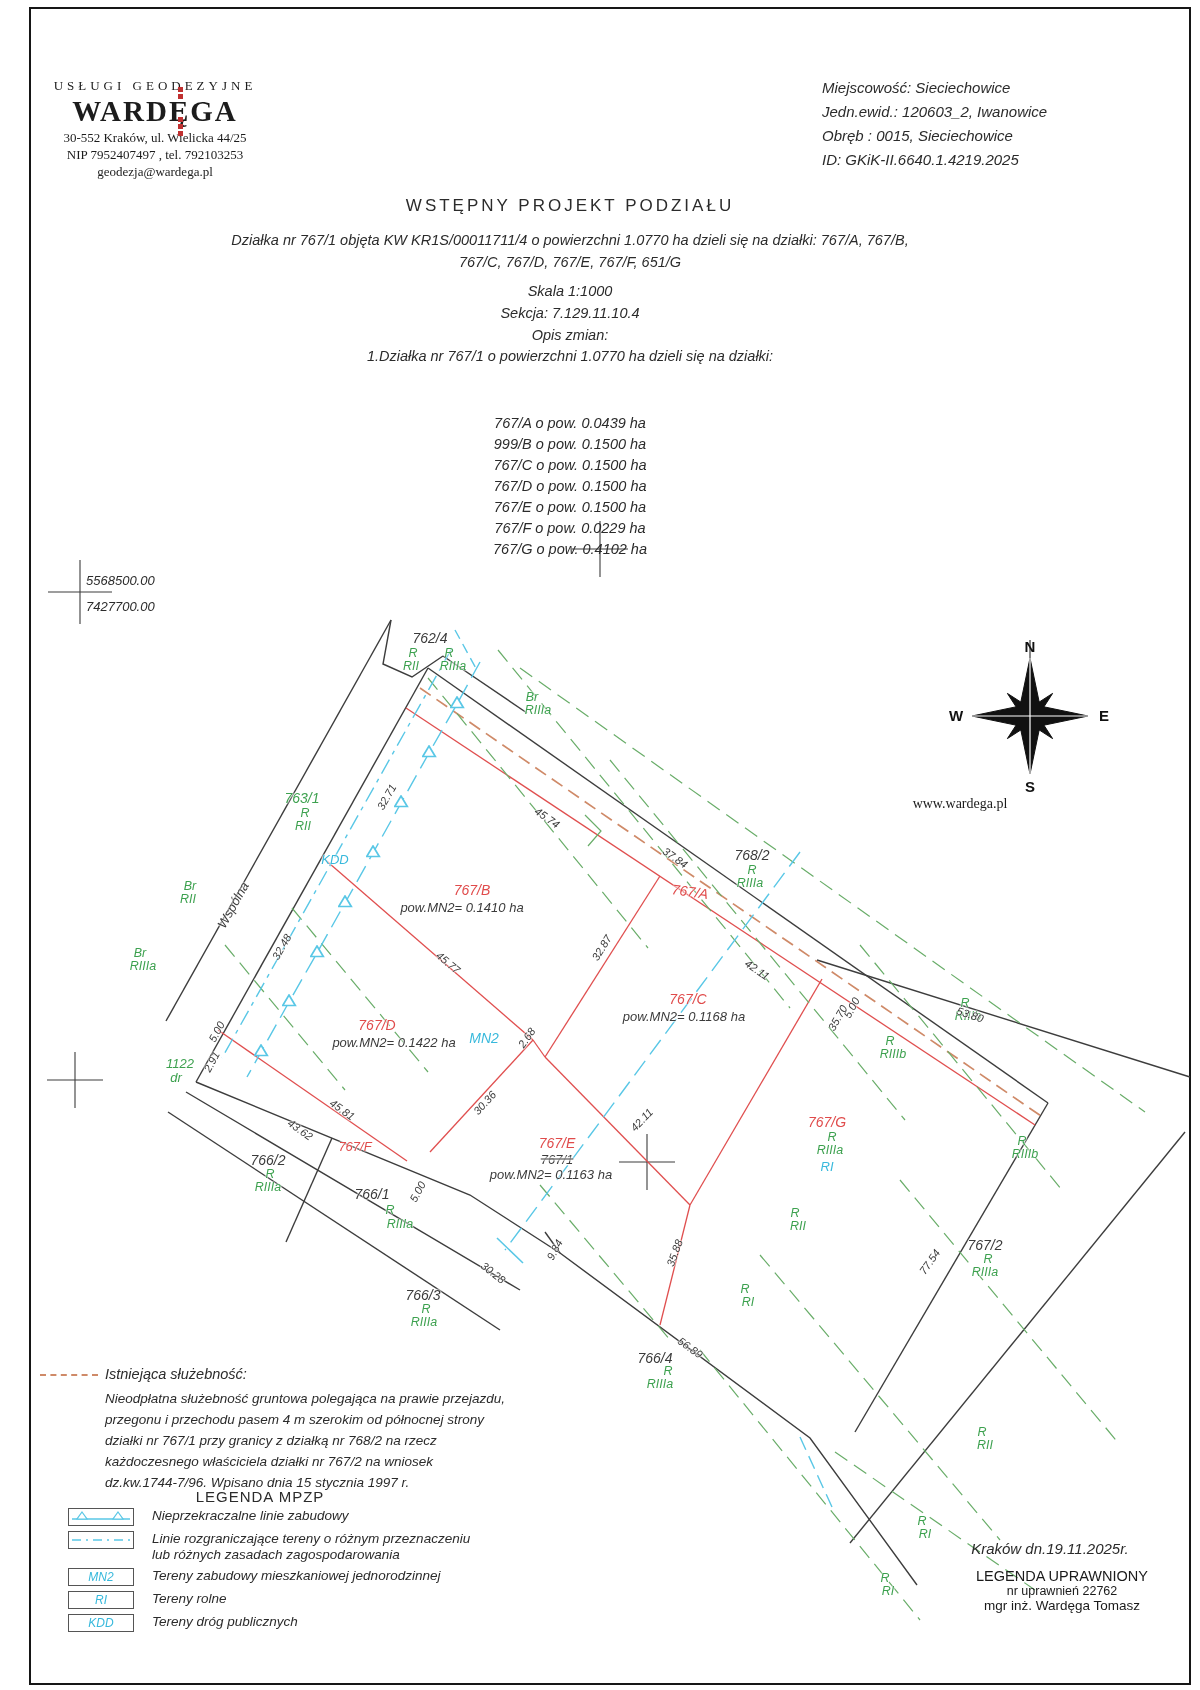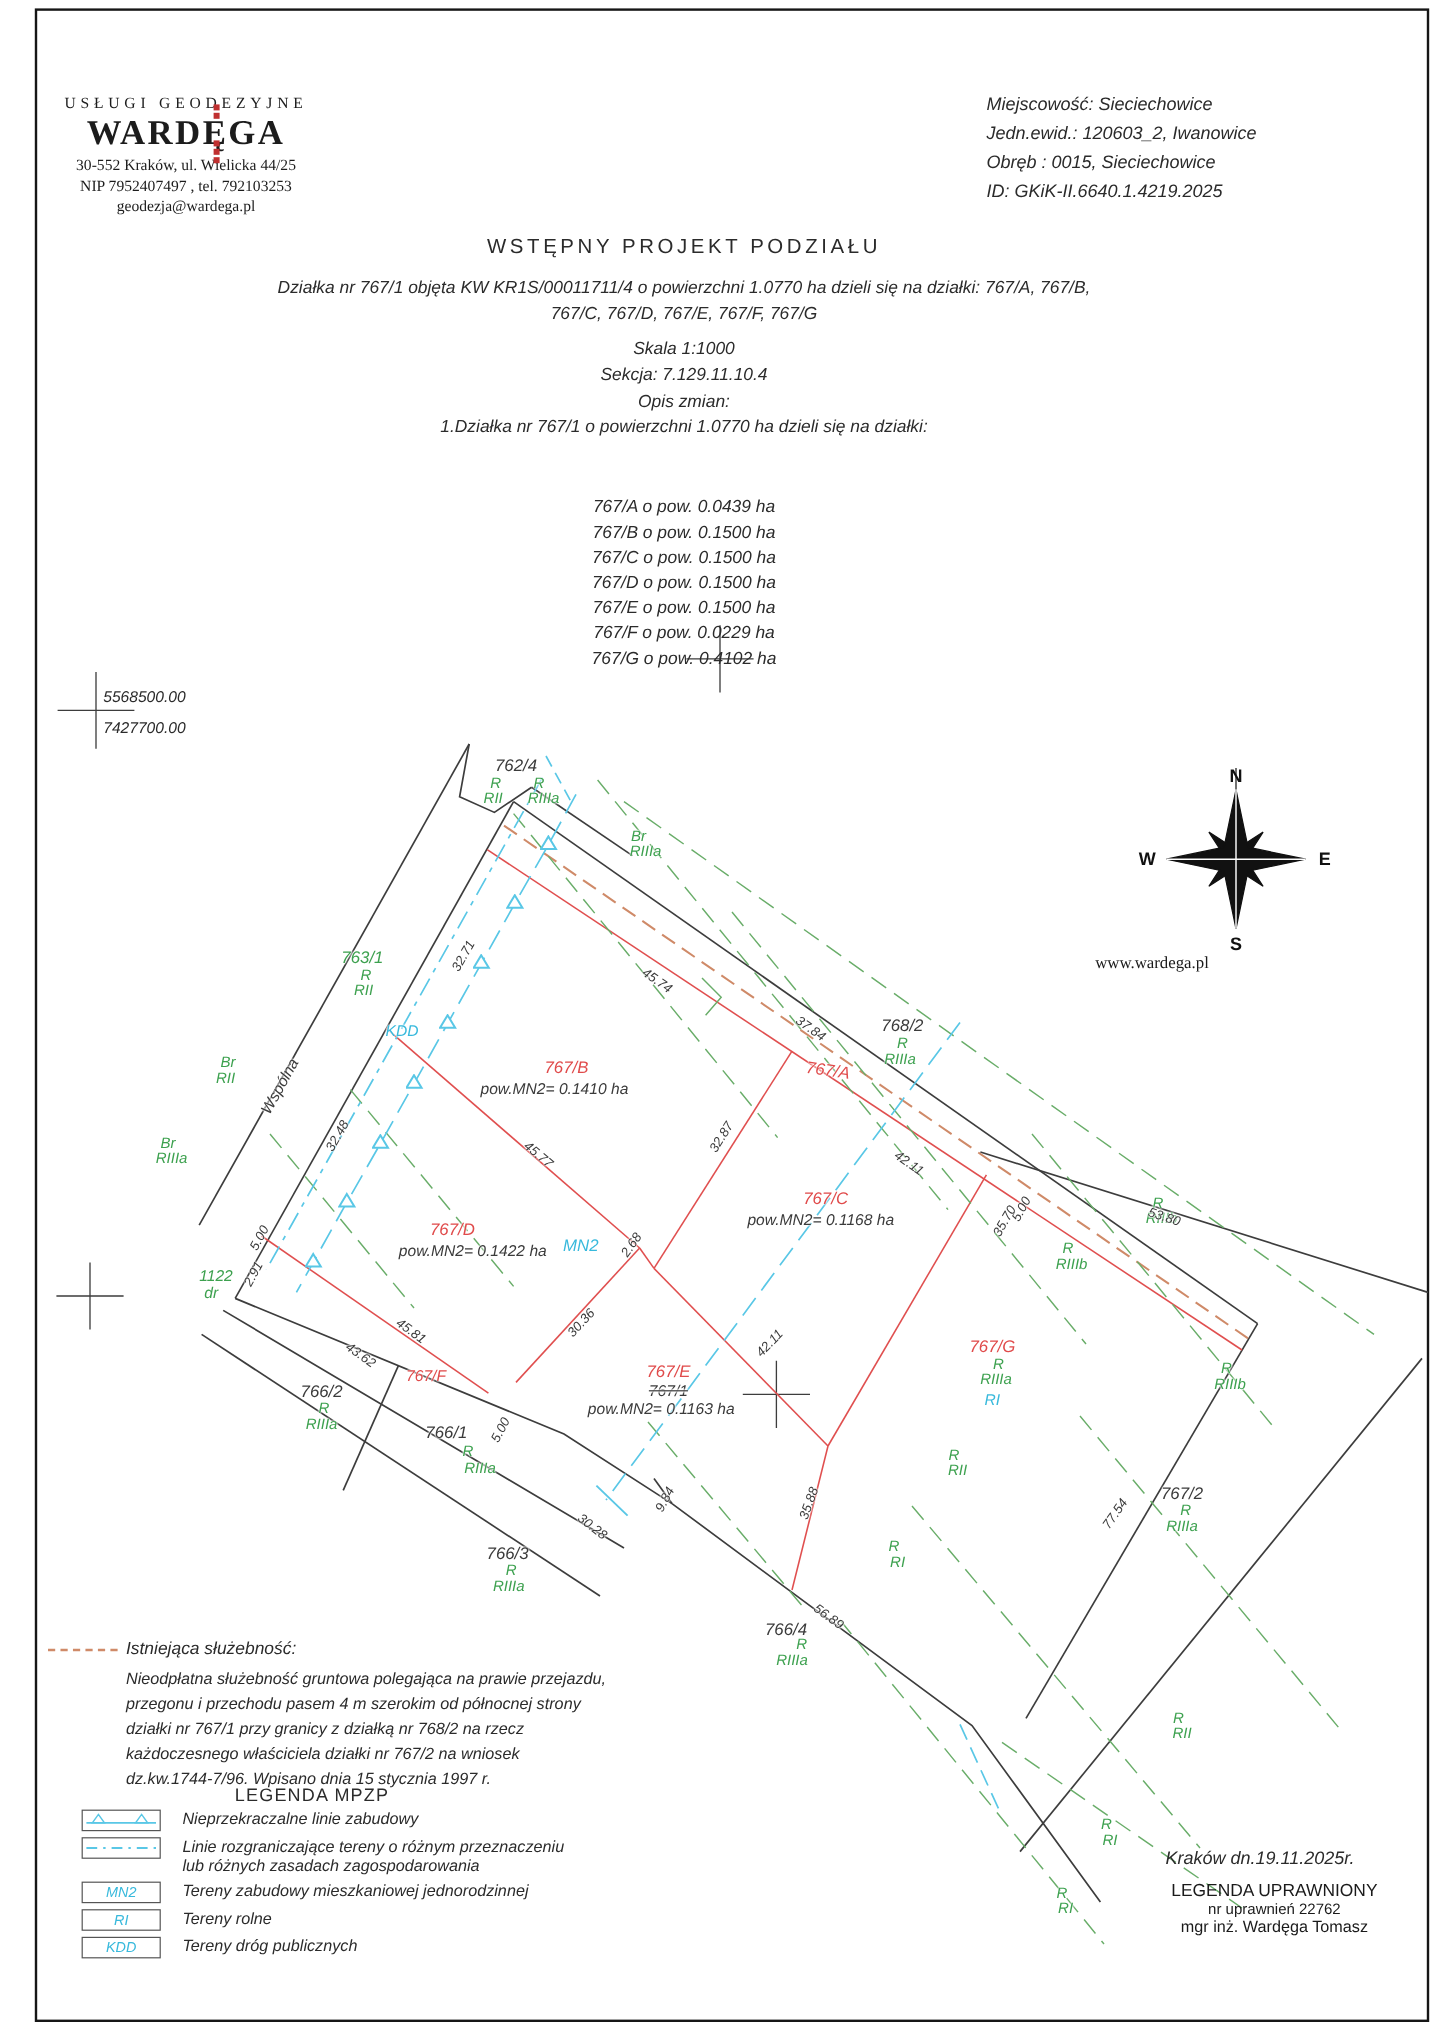--- a/index.html
+++ b/index.html
@@ -175,29 +175,29 @@
 
   <div class="abs meta cad">
     <div>Miejscowość: Sieciechowice</div>
     <div>Jedn.ewid.: 120603_2, Iwanowice</div>
     <div>Obręb : 0015, Sieciechowice</div>
     <div>ID: GKiK-II.6640.1.4219.2025</div>
   </div>
 
   <div class="abs center cad-up heading-title">WSTĘPNY PROJEKT PODZIAŁU</div>
   <div class="abs center cad h-line1">Działka nr 767/1 objęta KW  KR1S/00011711/4 o powierzchni 1.0770 ha dzieli się na działki: 767/A, 767/B,</div>
-  <div class="abs center cad h-line2">767/C, 767/D, 767/E, 767/F, 767/G</div>
+  <div class="abs center cad h-line2">767/C, 767/D, 767/E, 767/F, 651/G</div>
   <div class="abs center cad h-skala">Skala 1:1000</div>
   <div class="abs center cad h-sekcja">Sekcja: 7.129.11.10.4</div>
   <div class="abs center cad h-opis">Opis zmian:</div>
   <div class="abs center cad h-opis1">1.Działka nr 767/1 o powierzchni 1.0770 ha dzieli się na działki:</div>
 
   <div class="abs cad parcel-list" id="parcel-list">
       <div>767/A  o pow. 0.0439  ha</div>
-      <div>767/B  o pow. 0.1500  ha</div>
+      <div>999/B  o pow. 0.1500  ha</div>
       <div>767/C  o pow. 0.1500  ha</div>
       <div>767/D  o pow. 0.1500  ha</div>
       <div>767/E  o pow. 0.1500  ha</div>
       <div>767/F  o pow. 0.0229  ha</div>
       <div>767/G  o pow. 0.4102  ha</div>
     </div>
 
   <div class="abs cad grid-x">5568500.00</div>
   <div class="abs cad grid-y">7427700.00</div>
 

